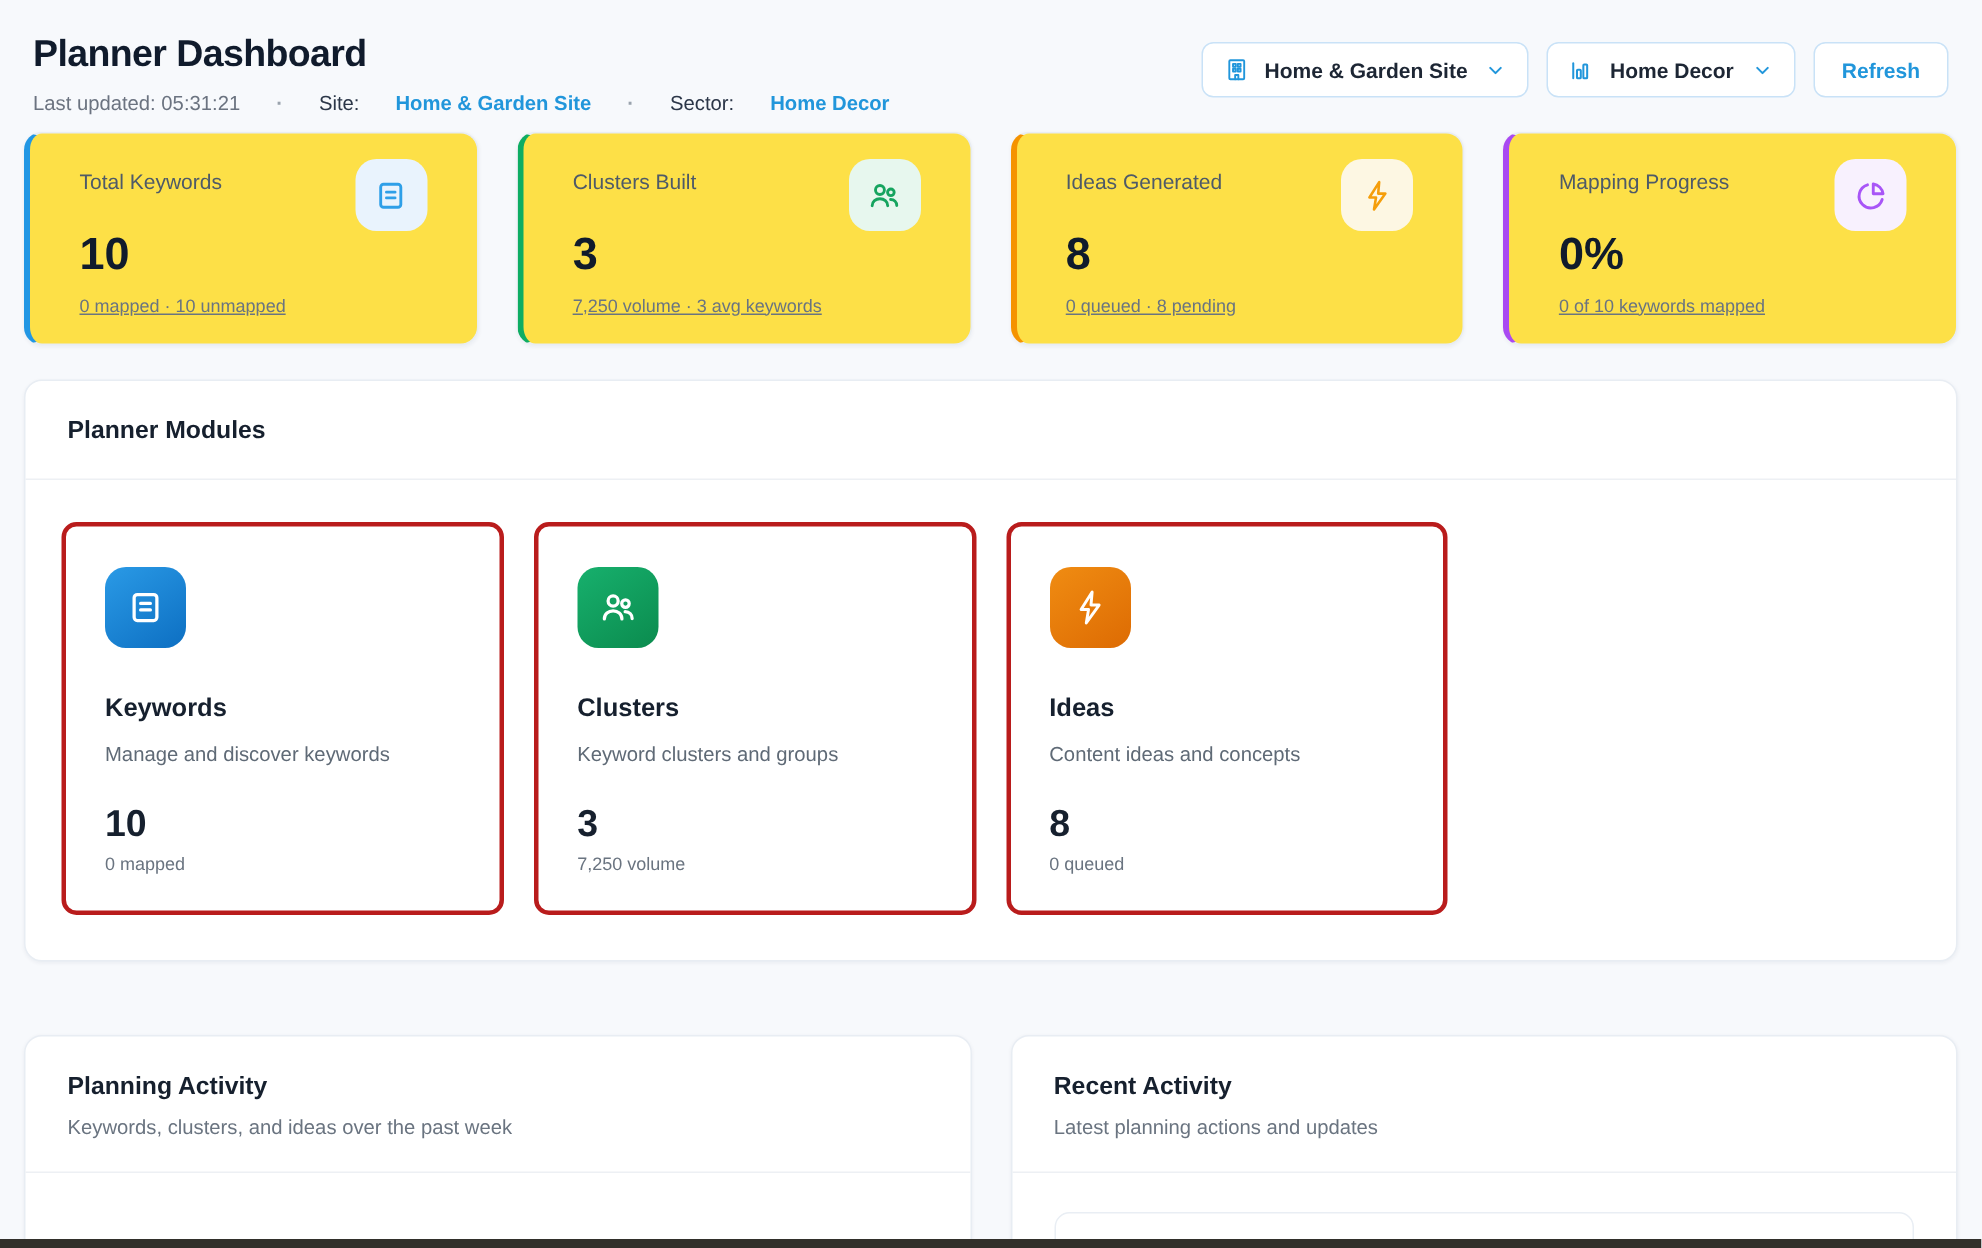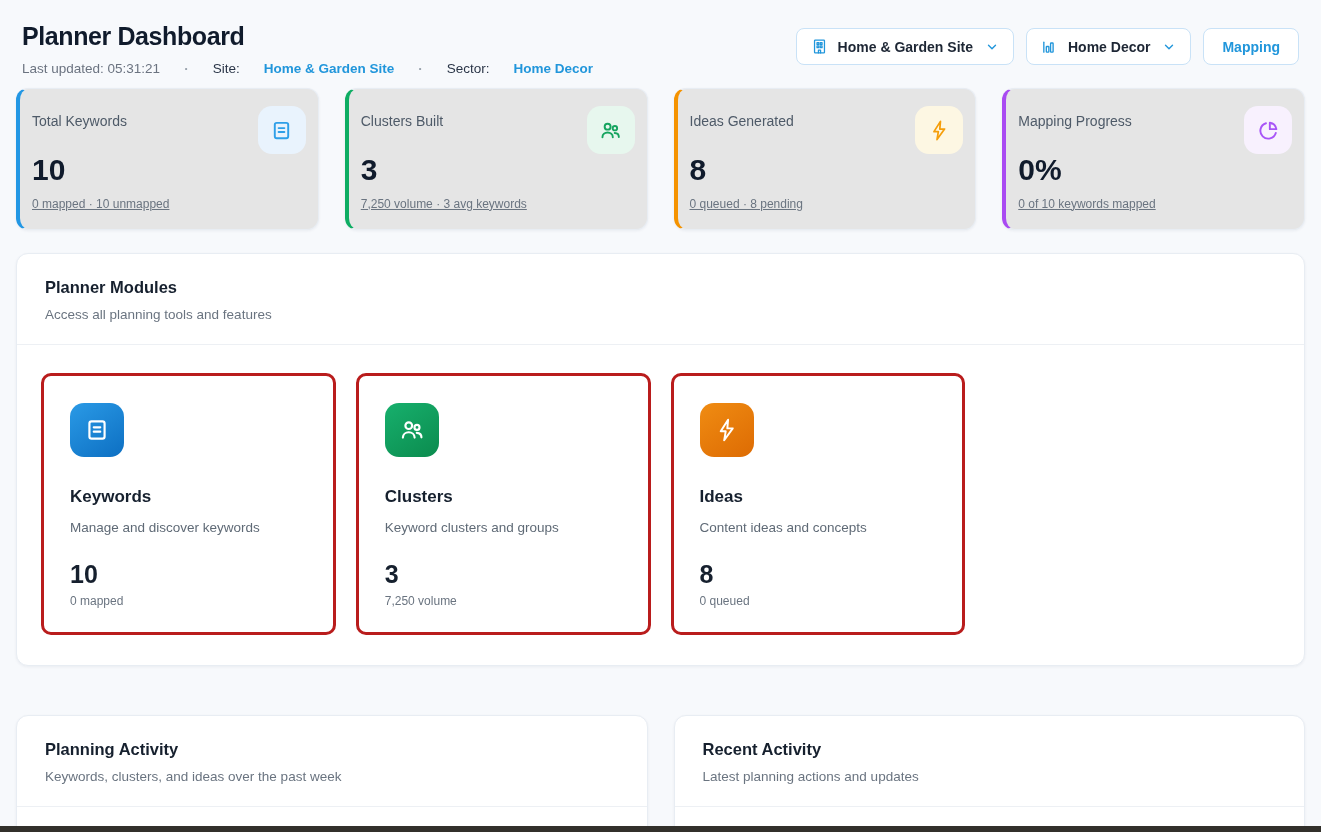--- a/index.html
+++ b/index.html
@@ -28,22 +28,22 @@
   .dd .ic { display:flex; color:#2196db; }
   .dd .chev { display:flex; color:#2196db; margin-left:2px; }
   .refresh {
     background:#fff; border:1px solid #c9e2f7; border-radius:8px; height:37px; padding:0 18px;
     font-family:inherit; font-size:14px; font-weight:700; color:#2196db; cursor:pointer;
   }
 
   
   .stats { display:grid; grid-template-columns:repeat(4,1fr); gap:26px; }
   .stat-card {
-    background:#e5e5e5; border:1px solid #e8edf3; border-left:4px solid var(--acc);
-    border-radius:12px; padding:17px 12px 18px; min-height:130px;
+    background:#fde047; border:1px solid #e8edf3; border-left:4px solid var(--acc);
+    border-radius:12px; padding:17px 33px 18px; min-height:130px;
     box-shadow:0 1px 3px rgba(20,40,60,.06);
   }
   .acc-blue   { --acc:#2297e4; }
   .acc-green  { --acc:#0ead63; }
   .acc-orange { --acc:#f59300; }
   .acc-purple { --acc:#a94af2; }
   .stat-head { display:flex; justify-content:space-between; align-items:flex-start; }
   .stat-title { font-size:14px; font-weight:500; color:#4e5a68; padding-top:7px; }
   .stat-iconbox { width:48px; height:48px; border-radius:14px; display:flex; align-items:center; justify-content:center; }
   .ib-blue   { background:#e9f3fd; color:#2e9fe8; }
@@ -129,21 +129,21 @@
             <rect x="13.5" y="7" width="3.6" height="13" rx="0.8"></rect>
           </svg>
         </span>
         <span>Home Decor</span>
         <span class="chev">
           <svg width="14" height="14" viewBox="0 0 24 24" fill="none" stroke="currentColor" stroke-width="2.4" stroke-linecap="round" stroke-linejoin="round">
               <path d="M6 9l6 6 6-6"></path>
             </svg>
         </span>
       </button>
-      <button class="refresh">Mapping</button>
+      <button class="refresh">Refresh</button>
     </div>
   </div>
 
   <div class="stats">
 
     <div class="stat-card acc-blue">
       <div class="stat-head">
         <div class="stat-title">Total Keywords</div>
         <div class="stat-iconbox ib-blue">
           <svg width="23" height="23" viewBox="0 0 24 24" fill="none" stroke="currentColor" stroke-width="2" stroke-linecap="round" stroke-linejoin="round">
@@ -197,21 +197,20 @@
       </div>
       <div class="stat-value">0%</div>
       <div class="stat-sub">0 of 10 keywords mapped</div>
     </div>
 
   </div>
 
   <div class="panel">
     <div class="panel-head">
       <div class="panel-title">Planner Modules</div>
-      <div class="panel-sub">Access all planning tools and features</div>
     </div>
     <div class="panel-divider"></div>
     <div class="modules-body">
 
       <div class="module-card">
         <div class="module-iconbox mi-blue">
           <svg width="26" height="26" viewBox="0 0 24 24" fill="none" stroke="currentColor" stroke-width="2" stroke-linecap="round" stroke-linejoin="round">
             <rect x="5" y="4" width="14" height="16" rx="2"></rect>
             <path d="M9 9.5h6M9 13.5h6"></path>
           </svg>

